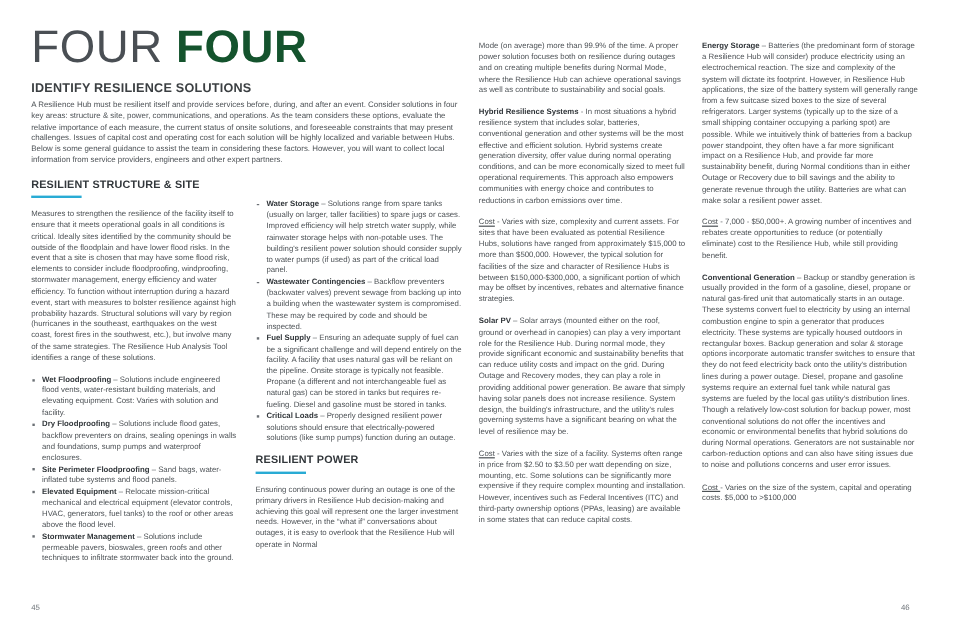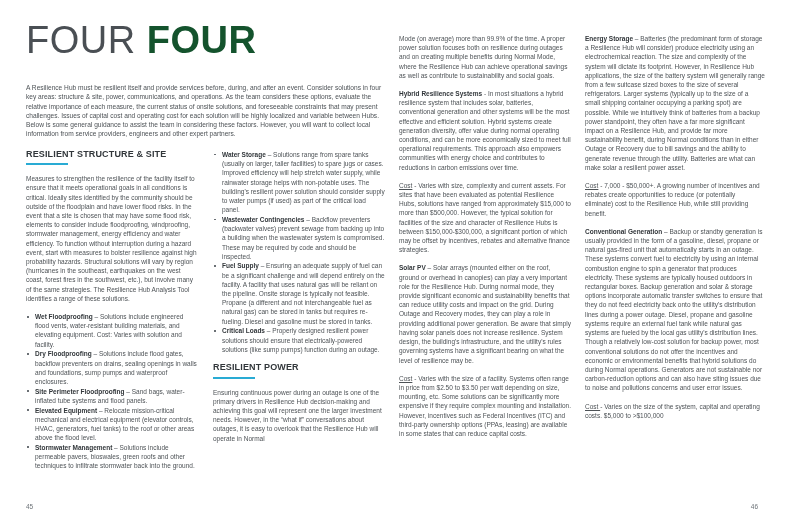--- a/index.html
+++ b/index.html
@@ -72,21 +72,21 @@
   }
   .col {
     position: absolute;
     top: 0;
     width: 172px;
     font-size: 6.5px;
     line-height: 9.2px;
     color: #4d5256;
   }
   .col.c1 { left: 0px;   top: 150px; }
-  .col.c2 { left: 187px; top: 150px; }
+  .col.c2 { left: 187px; top: 166px; }
   .col.c3 { left: 373px; top: 34px;  }
   .col.c4 { left: 559px; top: 34px;  width: 180px; }
 
   .sec-head {
     font-size: 9px;
     font-weight: 700;
     letter-spacing: 0.15px;
     color: #32373b;
     margin: 0 0 4px 0;
   }
@@ -139,20 +139,21 @@
   .pageno.left  { left: 26px; }
   .pageno.right { right: 42px; }
 </style>
 </head>
 <body>
 
 <div class="page">
 
   <div class="title-block">
     <h1 class="phase-title"><span>FOUR</span> <span class="num">FOUR</span></h1>
+    <div class="subtitle">IDENTIFY RESILIENCE SOLUTIONS</div>
   </div>
   <div class="intro">A Resilience Hub must be resilient itself and provide services before, during, and after an event. Consider solutions in four key areas: structure &amp; site, power, communications, and operations. As the team considers these options, evaluate the relative importance of each measure, the current status of onsite solutions, and foreseeable constraints that may present challenges. Issues of capital cost and operating cost for each solution will be highly localized and variable between Hubs. Below is some general guidance to assist the team in considering these factors. However, you will want to collect local information from service providers, engineers and other expert partners.</div>
 
   <div class="cols">
 
     <div class="col c1">
       <div class="sec-head">RESILIENT STRUCTURE &amp; SITE</div>
       <div class="sec-rule"></div>
       <p class="body">Measures to strengthen the resilience of the facility itself to ensure that it meets operational goals in all conditions is critical. Ideally sites identified by the community should be outside of the floodplain and have lower flood risks. In the event that a site is chosen that may have some flood risk, elements to consider include floodproofing, windproofing, stormwater management, energy efficiency and water efficiency. To function without interruption during a hazard event, start with measures to bolster resilience against high probability hazards. Structural solutions will vary by region (hurricanes in the southeast, earthquakes on the west coast, forest fires in the southwest, etc.), but involve many of the same strategies. The Resilience Hub Analysis Tool identifies a range of these solutions.</p>
       <ul class="bullets">

